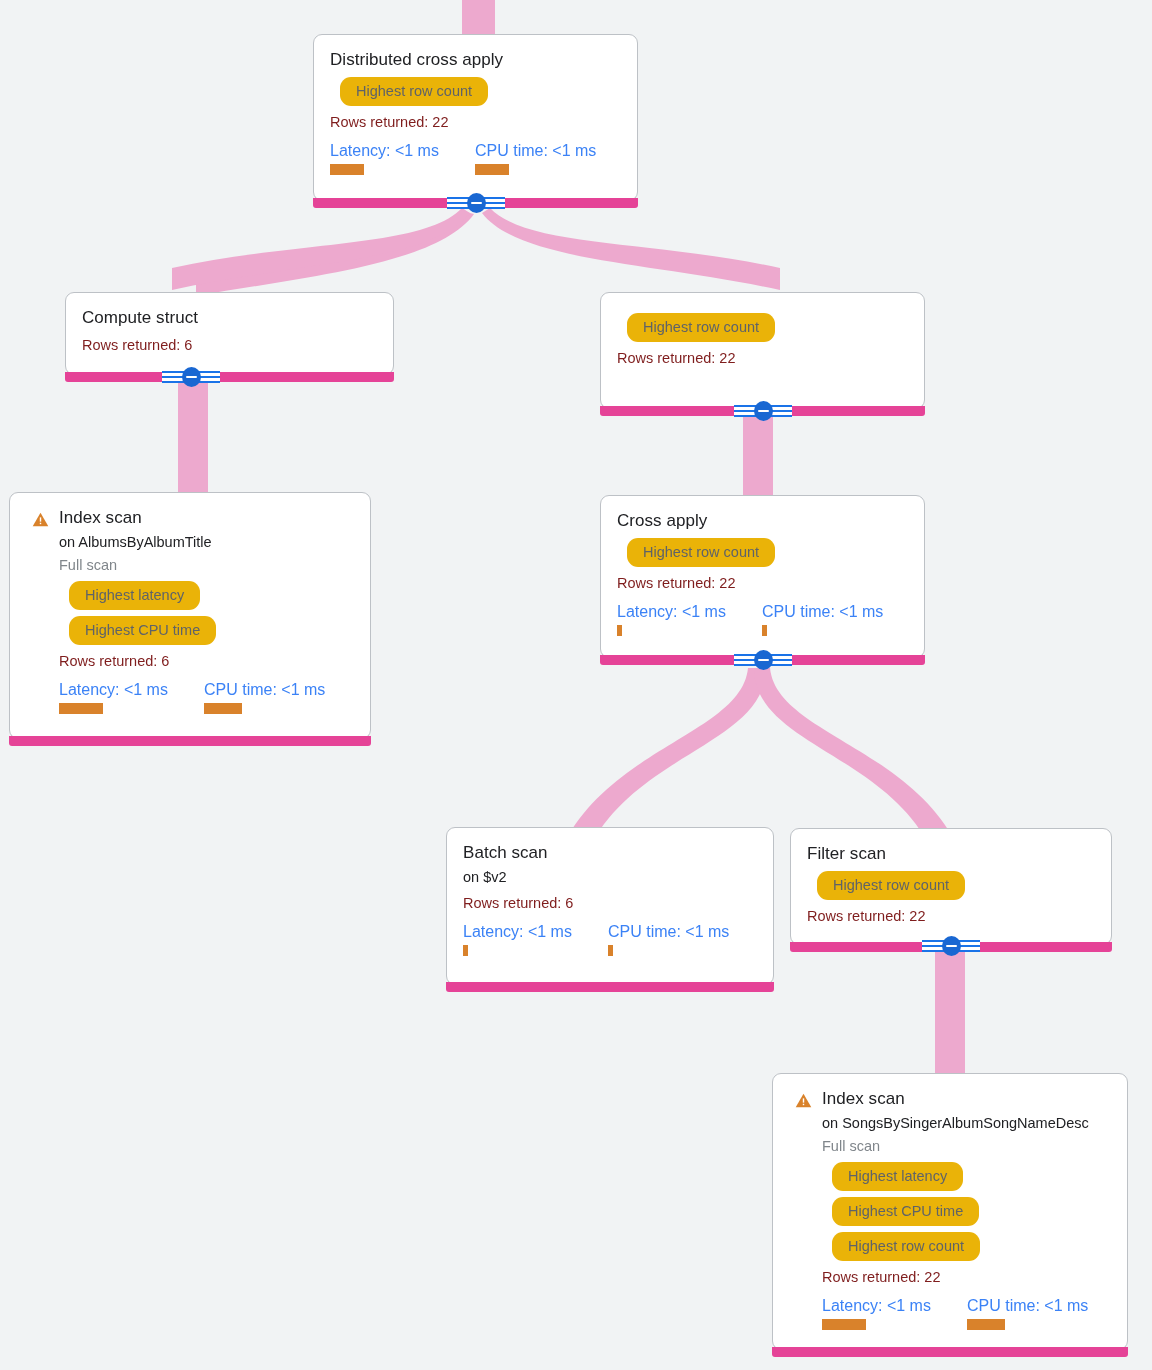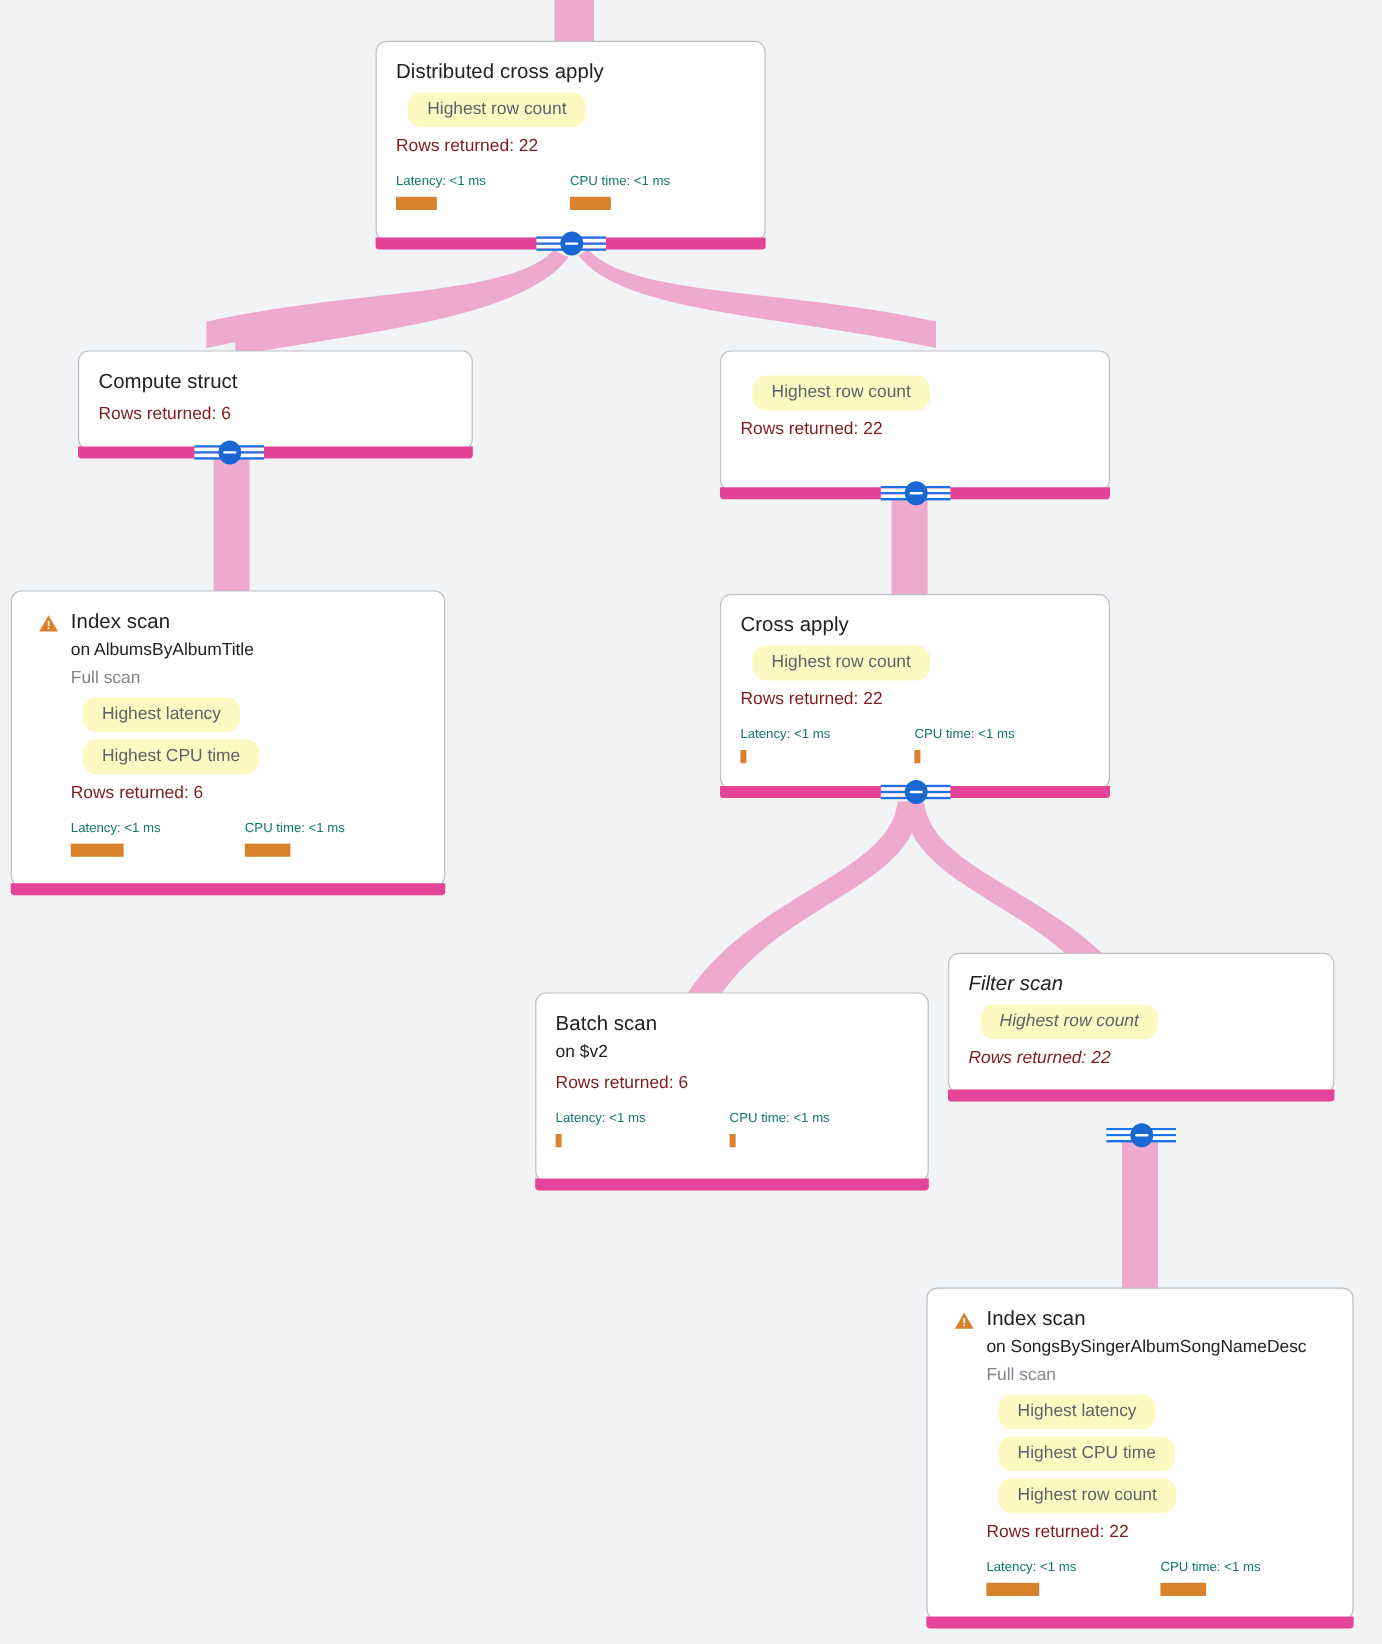--- a/index.html
+++ b/index.html
@@ -47,21 +47,21 @@
   .node.has-warn .sub-block{margin-left:27px;}
   .node-sub{
     font-size:14.5px;
     color:#202124;
     line-height:20px;
     margin-top:3px;
   }
   .node-sub.muted{color:#80868B;}
   .chip{
     display:inline-block;
-    background:#fef9c3;
+    background:#eab308;
     color:#5F6368;
     font-size:14.5px;
     line-height:18px;
     border-radius:11px;
     padding:5px 16px 6px 16px;
     margin-top:6px;
     margin-left:10px;
   }
   .chip-wrap{display:block;}
   .rows{
@@ -69,22 +69,22 @@
     color:#7f1d1d;
     line-height:20px;
     margin-top:6px;
   }
   .metrics{
     display:flex;
     margin-top:10px;
   }
   .metric{position:relative;}
   .metric-label{
-    font-size:11px;
-    color:#0f766e;
+    font-size:16px;
+    color:#3b82f6;
     line-height:18px;
     white-space:nowrap;
   }
   .metric-bar{
     height:11px;
     background:#D9822B;
     margin-top:4px;
   }
   .collapse-btn{
     position:absolute;
@@ -293,21 +293,21 @@
             </div>
             <div class="metric" style="">
               <div class="metric-label">CPU time: &lt;1 ms</div>
               <div class="metric-bar" style="width:5px"></div>
             </div>
           </div>
         </div>
       </div>
       <div class="node-bar"></div>
     </div>
-    <div class="node" style="left: 790px; top: 794px; width: 322px; height: 117px; font-style: italic;">
+    <div class="node" style="left: 790px; top: 828px; width: 322px; height: 117px;">
       <div class="node-body">
         <div class="title-row">
           <span class="node-title">Filter scan</span>
         </div>
         <div class="sub-block">
           <span class="chip-wrap"><span class="chip">Highest row count</span></span>
           <div class="rows">Rows returned: 22</div>
         </div>
       </div>
       <div class="node-bar"></div>

